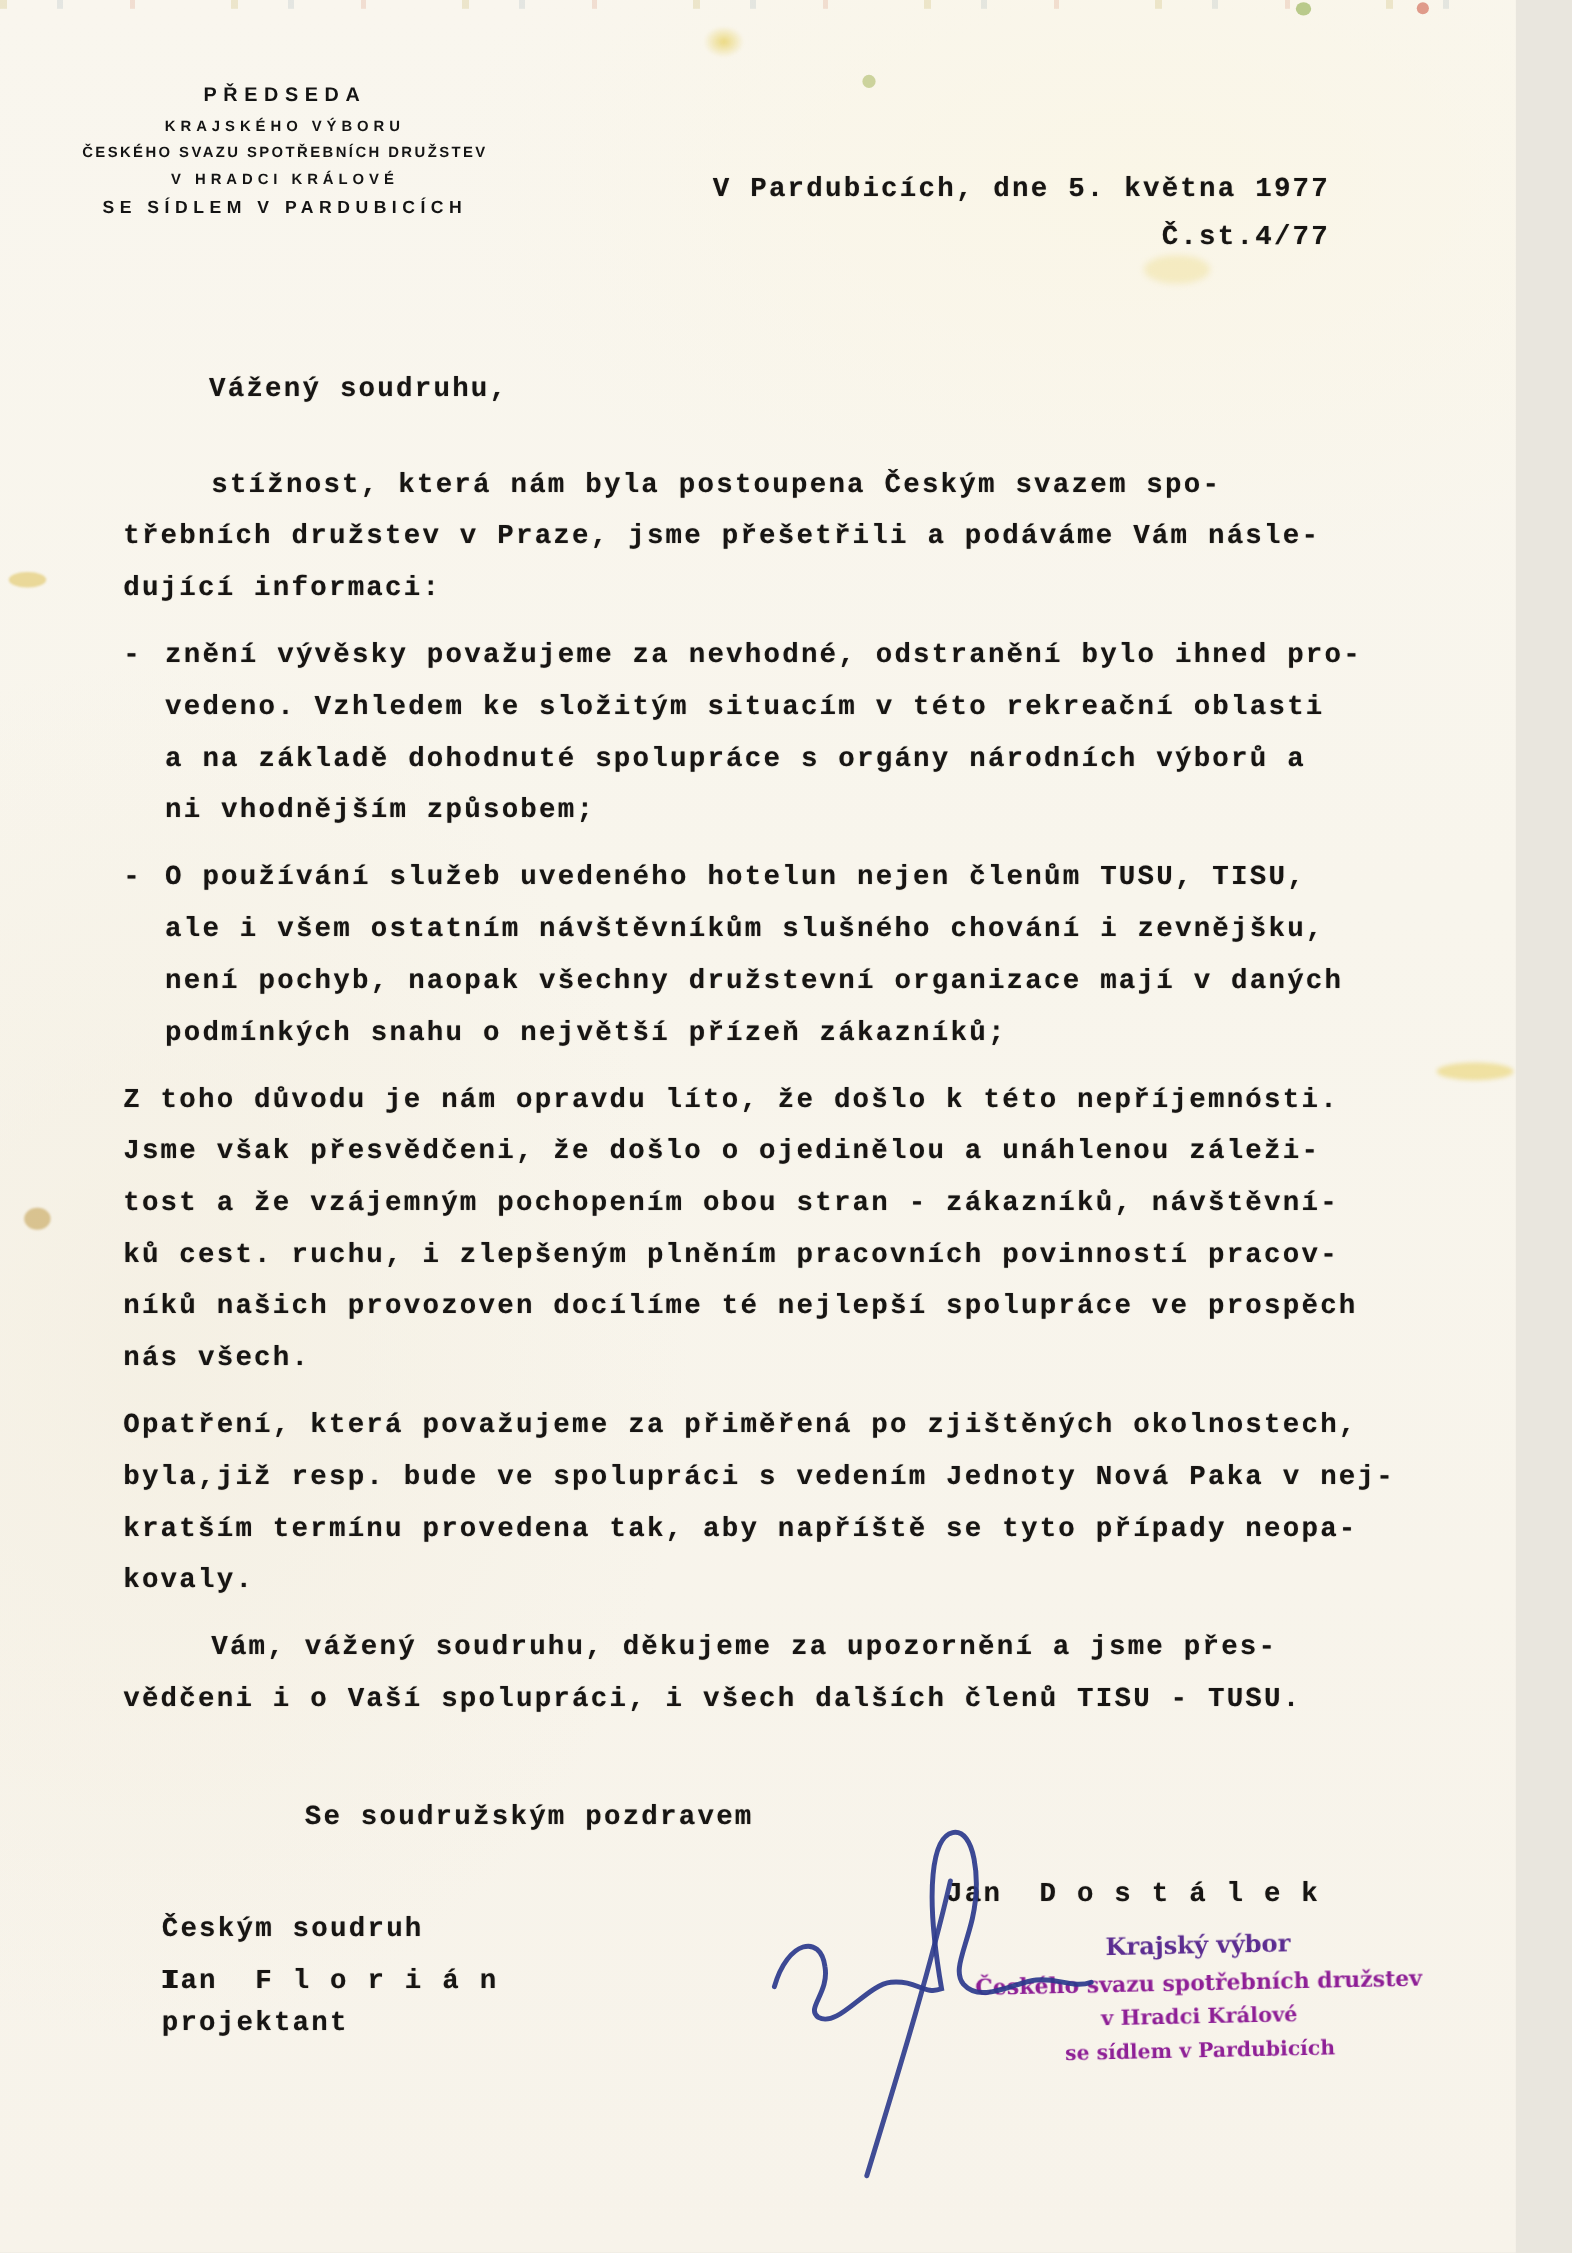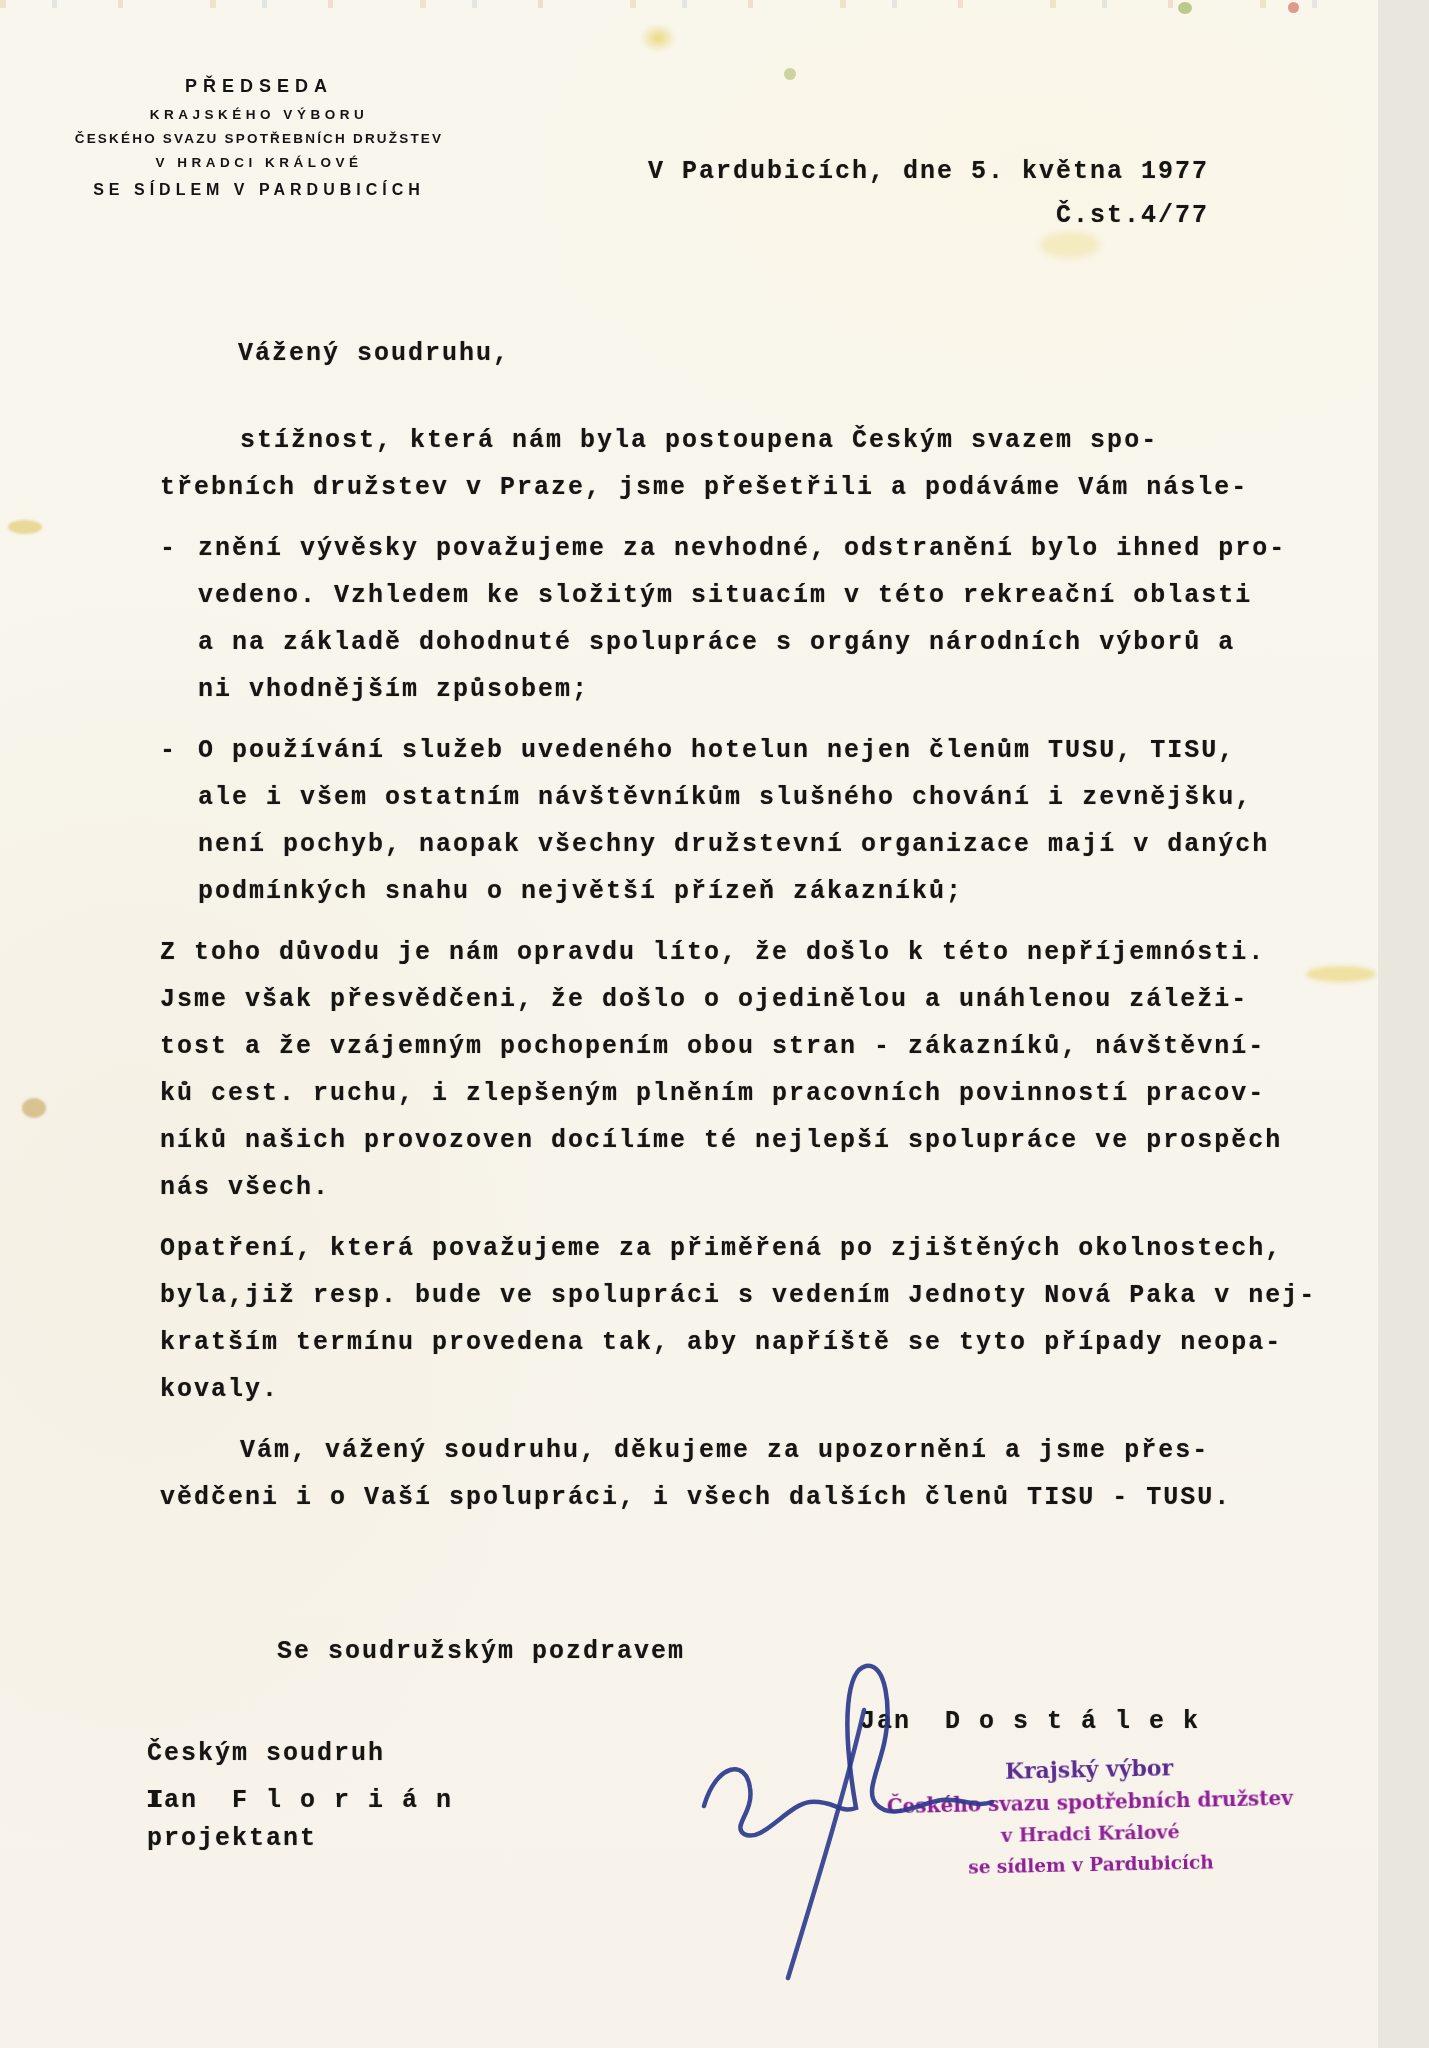--- a/index.html
+++ b/index.html
@@ -21,21 +21,21 @@
     font-family:"Liberation Sans","DejaVu Sans",sans-serif; font-weight:700; color:#141414; }
   .lh1 { font-size:18px; letter-spacing:6px;   margin-bottom:10px; }
   .lh2 { font-size:13.5px; letter-spacing:4.5px; margin-bottom:9px; }
   .lh3 { font-size:13.5px; letter-spacing:2.2px; margin-bottom:9px; }
   .lh4 { font-size:13.5px; letter-spacing:4.5px; margin-bottom:11px; }
   .lh5 { font-size:16px; letter-spacing:5px; }
   
   .dateline { position:absolute; left:648px; top:150px; }
   .dateline .tline { line-height:44px;text-align:right; }
   
-  .main { position:absolute; left:112px; top:330px; width:1240px;margin-left:48px; }
+  .main { position:absolute; left:112px; top:330px; width:1240px; }
   .salutation { margin-left:78px; margin-bottom:40px; }
   .block { margin-bottom:14px; }
   .indent-first .tline:first-child { text-indent:80px; }
   .bullet { position:relative; padding-left:38px; }
   .bullet .dash { position:absolute; left:0; top:0; }
   
   .closing  { position:absolute; left:277px; top:1628px; }
   .sig-name { position:absolute; left:860px; top:1698px; }
   .sig-svg  { position:absolute; left:688px; top:1646px; z-index:3; }
   .stamp { position:absolute; left:840px; top:1752px; width:500px; text-align:center;
@@ -96,20 +96,21 @@
     <div class="tline">V Pardubicích, dne 5. května 1977</div>
     <div class="tline">Č.st.4/77</div>
   </div>
 
   <div class="main type">
     <div class="salutation tline">Vážený soudruhu,</div>
 
     <div class="block indent-first">
         <div class="tline">stížnost, která nám byla postoupena Českým svazem spo-</div>
         <div class="tline">třebních družstev v Praze, jsme přešetřili a podáváme Vám násle-</div>
+        <div class="tline">dující informaci:</div>
       </div>
 
     <div class="block bullet">
       <span class="dash">-</span>
       <div>
           <div class="tline">znění vývěsky považujeme za nevhodné, odstranění bylo ihned pro-</div>
           <div class="tline">vedeno. Vzhledem ke složitým situacím v této rekreační oblasti</div>
           <div class="tline">a na základě dohodnuté spolupráce s orgány národních výborů a</div>
           <div class="tline">ni vhodnějším způsobem;</div>
         </div>

